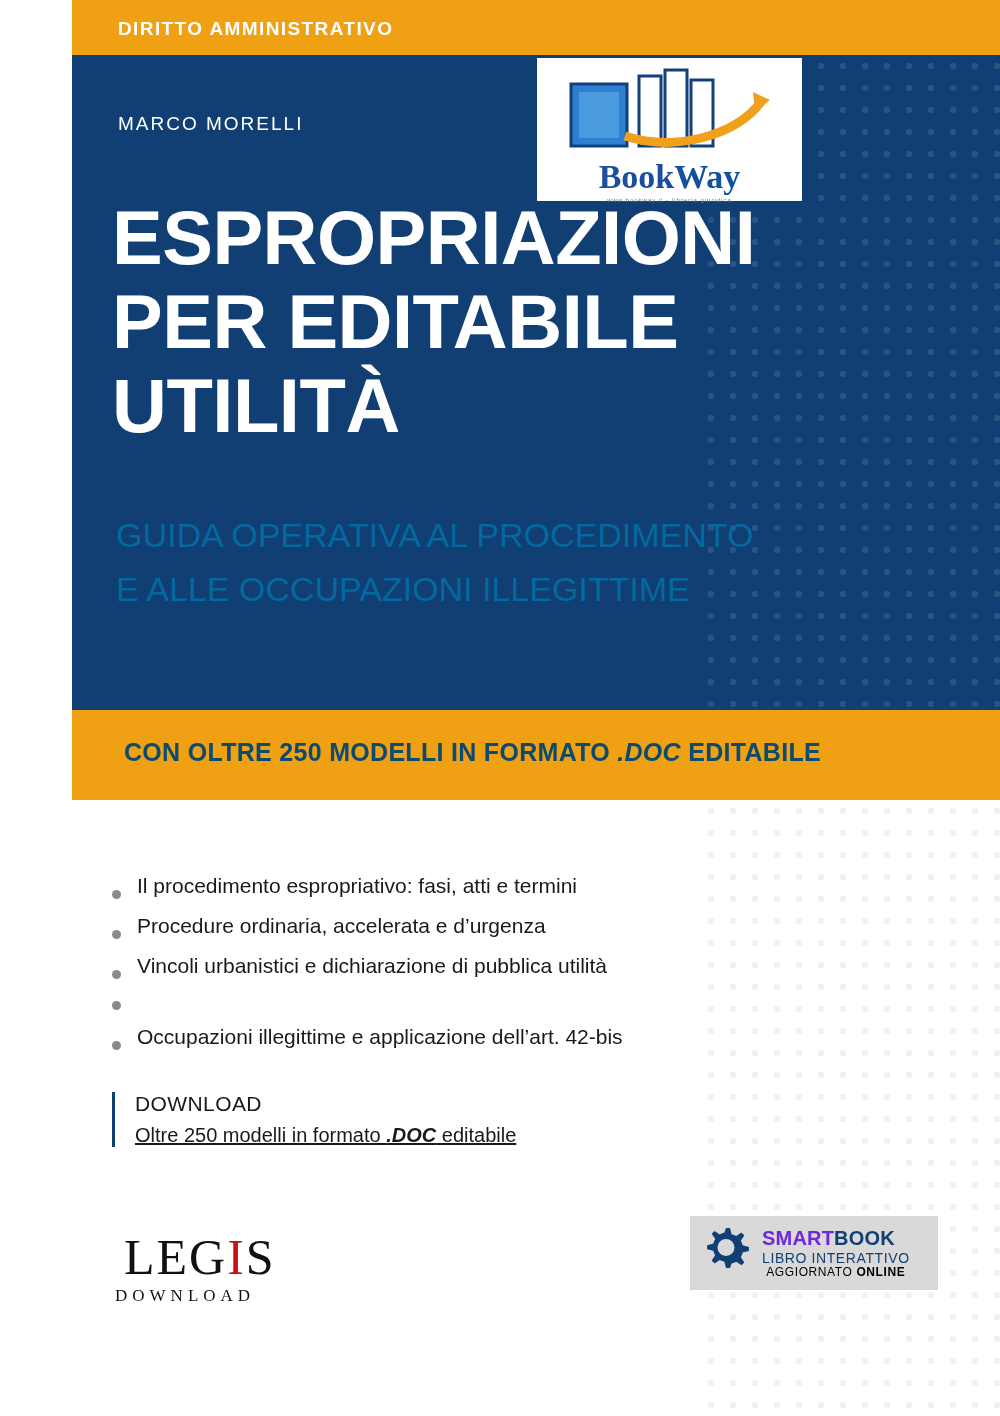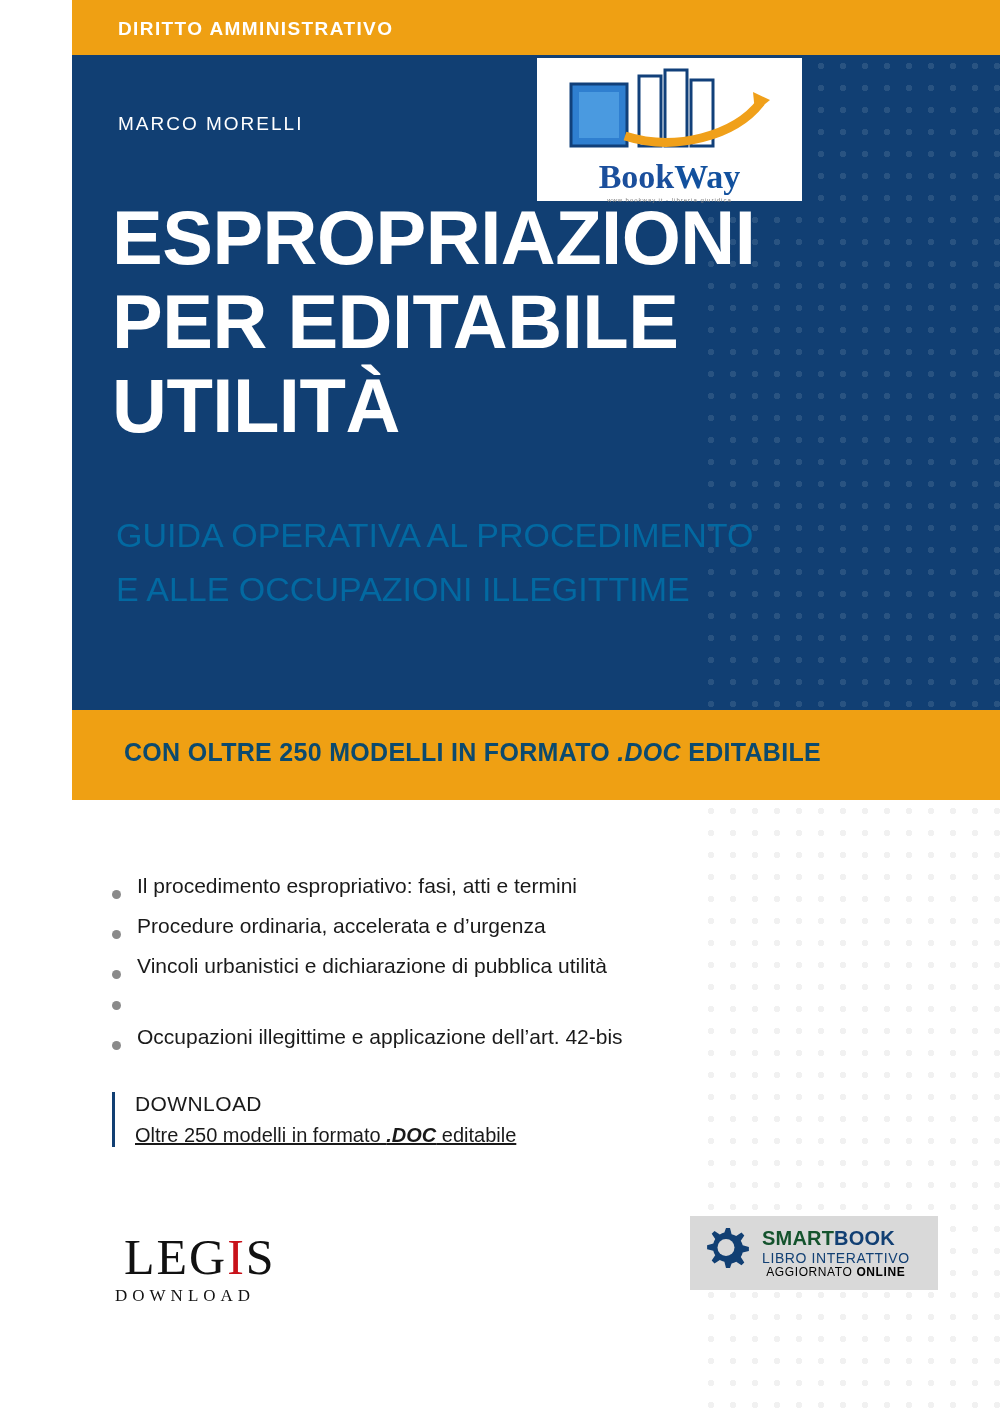--- a/index.html
+++ b/index.html
@@ -234,21 +234,21 @@
   }
   .smartbook-texts {
     line-height: 1.15;
   }
   .sb-line1 {
     font-size: 20px;
     font-weight: bold;
     color: #113f73;
     letter-spacing: 0.2px;
   }
-  .sb-line1 .light { color: #14532d; }
+  .sb-line1 .light { color: #6d28d9; }
   .sb-line2 {
     font-size: 14px;
     color: #113f73;
     letter-spacing: 0.6px;
   }
   .sb-line3 {
     font-size: 12px;
     color: #000000;
     letter-spacing: 0.6px;
     text-align: center;

